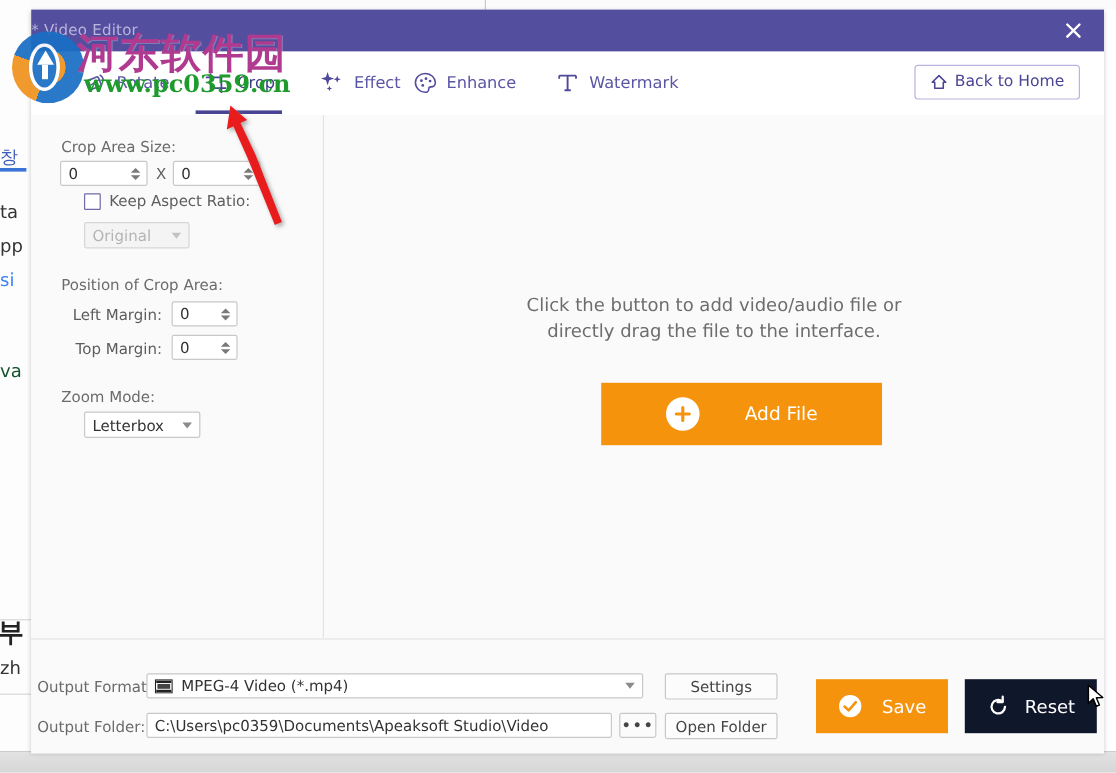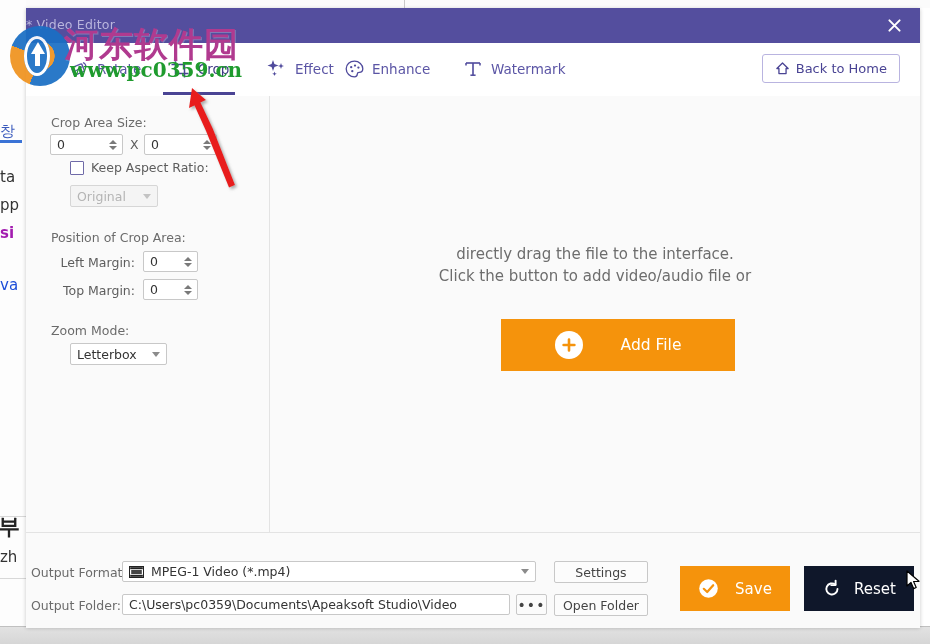--- a/index.html
+++ b/index.html
@@ -241,22 +241,22 @@
 <body>
 
 <div id="bg-window">
   <div id="bg-topline"></div>
   <div id="bg-vline"></div>
   <div id="bg-left-strip">
     <div id="bg-underline"></div>
     <div class="bg-frag" style="top:122px;">창</div>
     <div class="bg-frag" style="top:168px;color:#333;">ta</div>
     <div class="bg-frag" style="top:196px;color:#333;">pp</div>
-    <div class="bg-frag" style="top:224px;color:#a21caf;font-weight:bold;">si</div>
-    <div class="bg-frag" style="top:276px;color:#1d4ed8;">va</div>
+    <div class="bg-frag" style="top:224px;color:#3b82f6;">si</div>
+    <div class="bg-frag" style="top:300px;color:#14532d;">va</div>
     <div class="bg-frag" style="top:548px;color:#333;">zh</div>
     <div id="bg-cjk">부</div>
     <div id="bg-hline1"></div>
     <div id="bg-hline2"></div>
   </div>
   <div id="bg-bottom-band-top"></div>
   <div id="bg-bottom-band"></div>
 </div>
 
 <div id="app-window">
@@ -394,22 +394,22 @@
 
       <div class="grp-label" style="left:25px;top:227px;">Zoom Mode:</div>
       <div class="sel" style="left:44px;top:247px;width:97px;">
         <span>Letterbox</span>
         <span class="caret"></span>
       </div>
     </div>
 
     <div id="preview-area">
       <div id="drop-hint">
+        <div>Click the button to add video/audio file or</div>
         <div>directly drag the file to the interface.</div>
-        <div>Click the button to add video/audio file or</div>
       </div>
       <div id="add-file-button">
         <span id="add-file-plus">
           <svg width="18" height="18" viewBox="0 0 18 18">
             <path d="M9 3.6 L9 14.4 M3.6 9 L14.4 9" stroke="#f5930c" stroke-width="2.6" stroke-linecap="round"></path>
           </svg>
         </span>
         <span id="add-file-label">Add File</span>
       </div>
     </div>
@@ -420,21 +420,21 @@
     <div class="bot-label" style="left:5px;top:32px;width:85px;">Output Format:</div>
     <div id="format-select">
       <span>
         <svg id="film-icon" viewBox="0 0 15 12">
           <rect x="0.5" y="0.5" width="14" height="11" fill="#ffffff" stroke="#222" stroke-width="1"></rect>
           <rect x="1.2" y="1.2" width="12.6" height="2" fill="#222"></rect>
           <rect x="1.2" y="8.8" width="12.6" height="2" fill="#222"></rect>
           <rect x="2.2" y="4" width="10.6" height="4" fill="#444"></rect>
         </svg>
       </span>
-      <span>MPEG-1 Video (*.mp4)</span>
+      <span>MPEG-4 Video (*.mp4)</span>
       <span class="caret"></span>
     </div>
 
     <div class="flat-btn" id="settings-button">
       <span>Settings</span>
     </div>
 
     <div class="bot-label" style="left:5px;top:65px;width:85px;">Output Folder:</div>
     <div id="folder-input">
       <span>C:\Users\pc0359\Documents\Apeaksoft Studio\Video</span>

